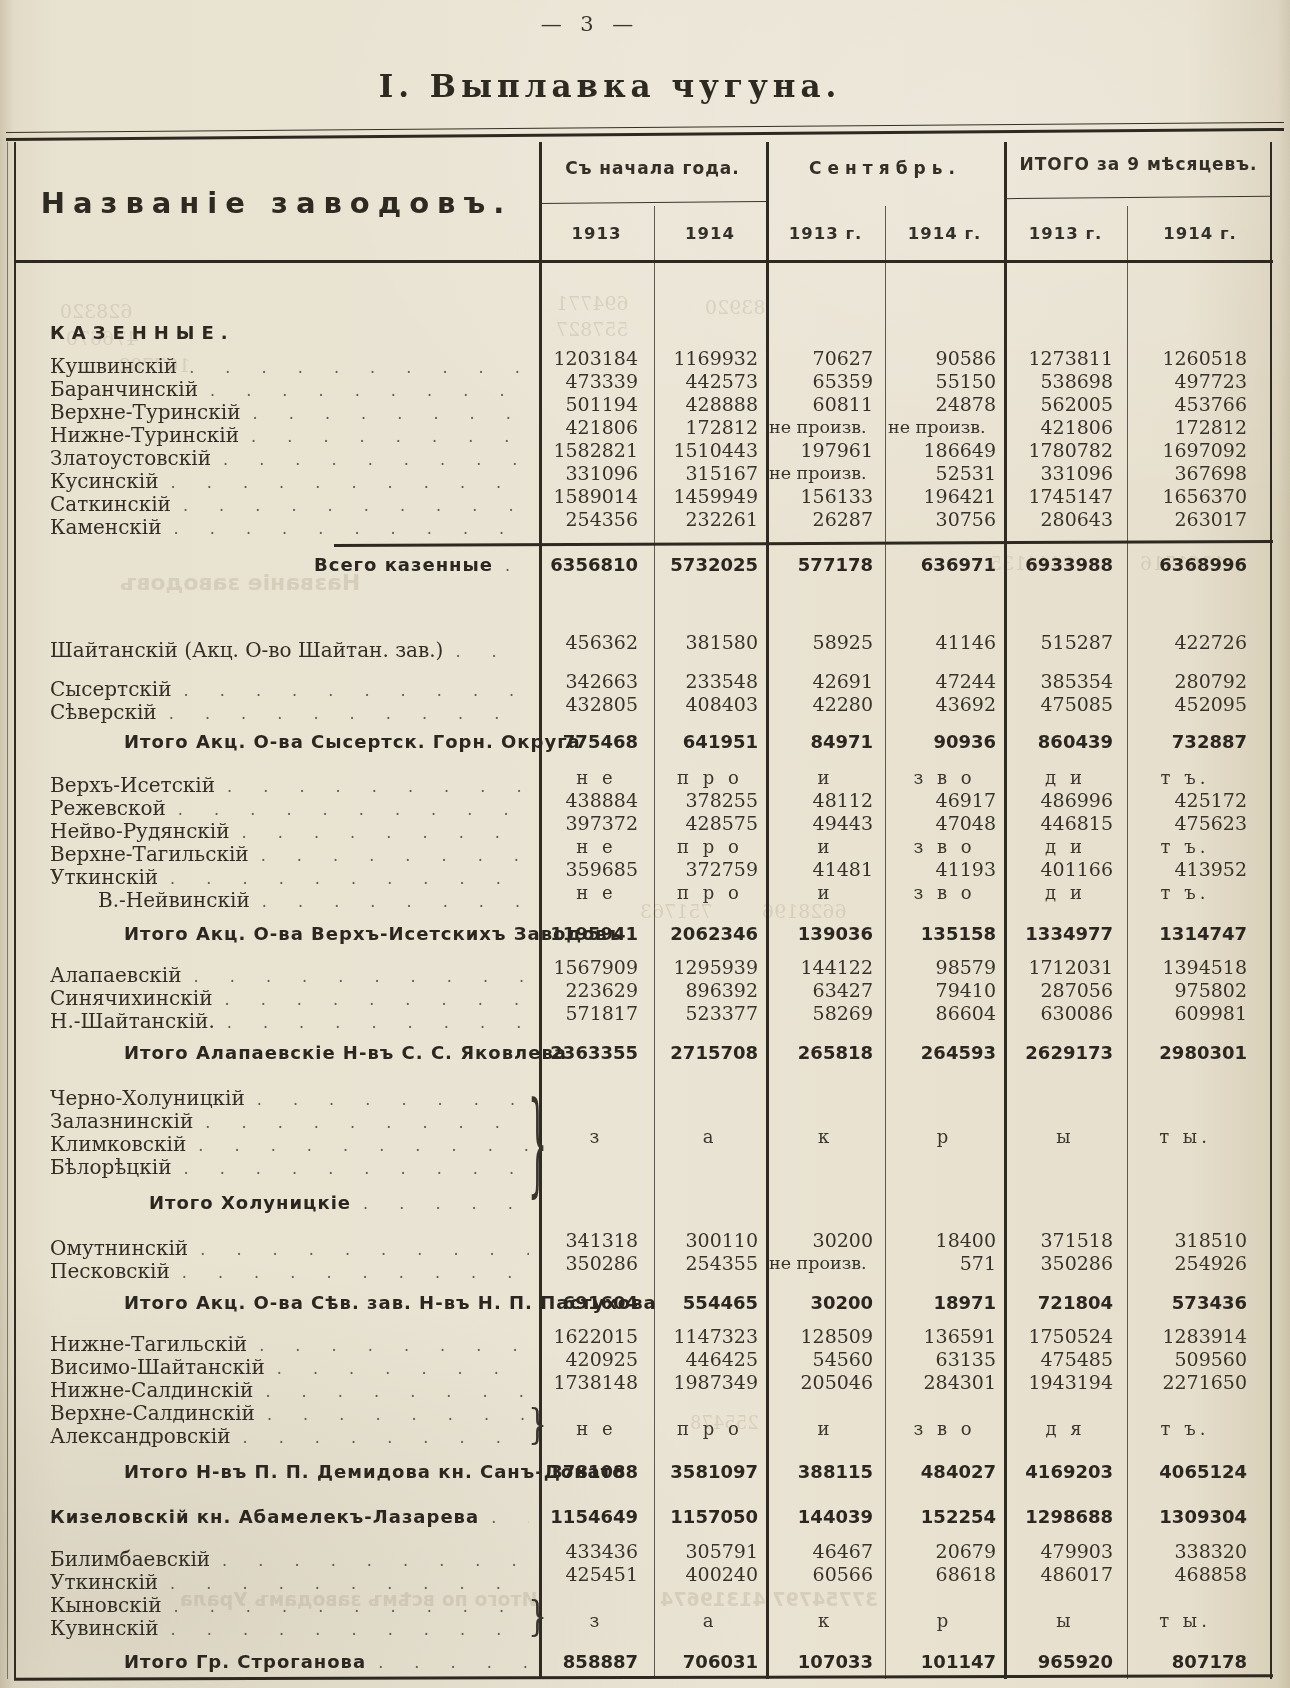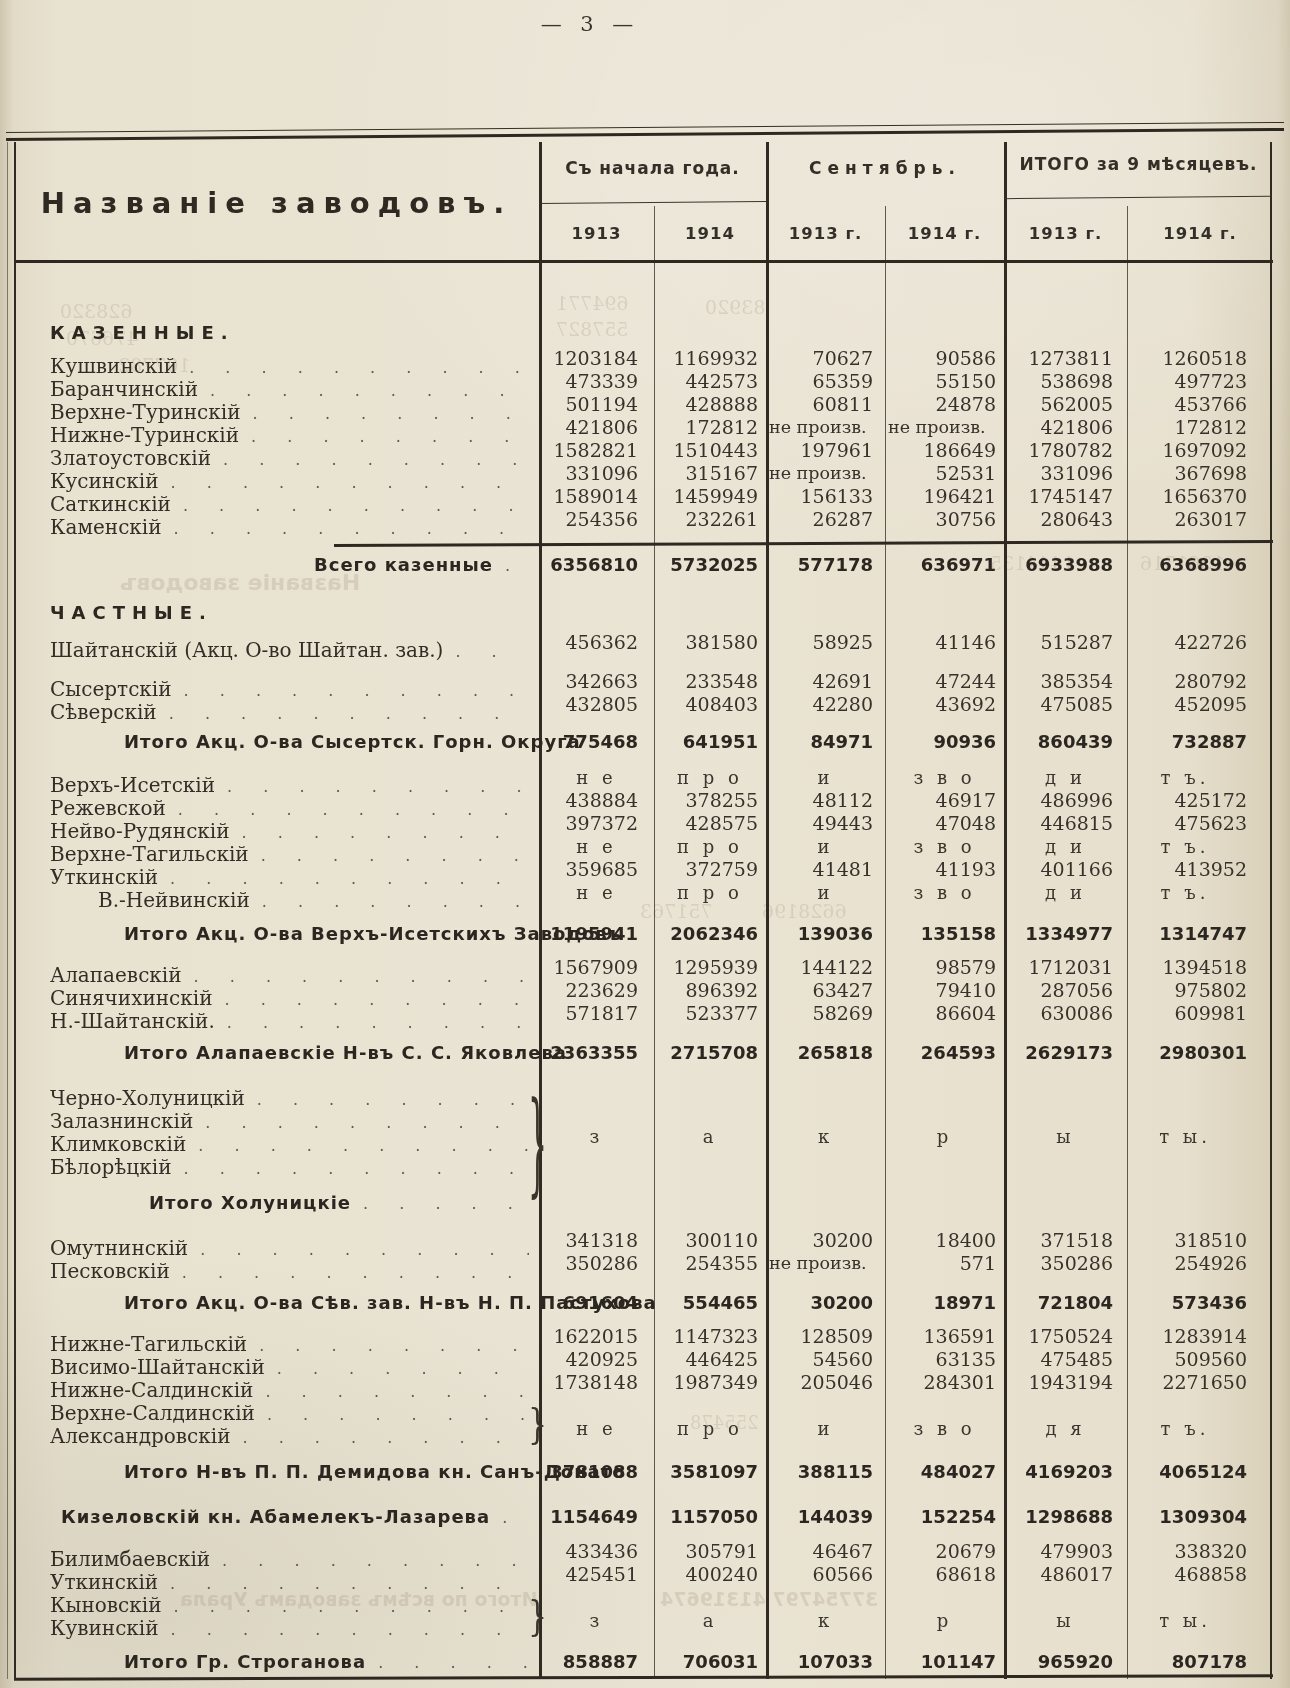--- a/index.html
+++ b/index.html
@@ -54,21 +54,21 @@
   .section .name{}
   .section .lab,{;}
   .section .lab{font-family:"DejaVu Sans","Liberation Sans",sans-serif;font-weight:bold;
     font-size:18px;letter-spacing:7px;color:#2c2820;}
   .total .name{padding-left:110px;}
   .totalmid .name{padding-left:135px;}
   .totalwide .name{padding-left:300px;}
   .total .lab,.totalwide .lab,.totalmid .lab,.plantbold .lab{
     font-family:"DejaVu Sans","Liberation Sans",sans-serif;font-weight:bold;
     font-size:18px;letter-spacing:1px;color:#2b2720;}
-  .plantbold .name{padding-left:36px;margin-left:11px;}
+  .plantbold .name{padding-left:36px;}
   .v{text-align:right;font-size:19px;color:#36322a;}
   .plant .v{position:relative;top:-8px;}
   .total .v,.totalwide .v,.totalmid .v,.plantbold .v{
     font-family:"DejaVu Sans","Liberation Sans",sans-serif;font-weight:bold;
     font-size:18px;color:#2b2720;}
   .c1{padding-right:16px;} .c2{padding-right:8px;} .c3{padding-right:12px;}
   .c4{padding-right:8px;} .c5{padding-right:14px;} .c6{padding-right:26px;}
   .v.note{text-align:left;padding-left:3px;padding-right:0;font-size:17.5px;}
   .v.spread{text-align:center;padding-left:0;padding-right:0;font-size:18px;
     letter-spacing:4px;color:#3b362d;font-family:"DejaVu Serif",serif;font-weight:normal;}
@@ -96,20 +96,21 @@
       <div class="ghost" style="left: 990px; top: 552px; font-size: 19px;">1444135</div>
       <div class="ghost" style="left: 1140px; top: 552px; font-size: 19px;">1361516</div>
       <div class="ghost" style="left: 640px; top: 900px; font-size: 19px;">751763</div>
       <div class="ghost" style="left: 762px; top: 900px; font-size: 19px;">6628196</div>
       <div class="ghost" style="left: 690px; top: 1412px; font-size: 18px;">255478</div>
       <div class="ghost b" style="left: 180px; top: 1588px; font-size: 19px;">Итого по всѣмъ заводамъ Урала</div>
       <div class="ghost b" style="left: 660px; top: 1588px; font-size: 19px;">37754797  41319674</div>
     </div>
 
   <div class="pageno">— 3 —</div>
+  <div class="title">I. Выплавка чугуна.</div>
   <div class="toprule"></div>
 
   <div class="table">
 
     <div class="vline" style="left:-7px;width:1px;opacity:.55;"></div>
     <div class="vline" style="left:0;width:2px;"></div>
     <div class="vline" style="left:525px;width:3px;"></div>
     <div class="vline thin" style="left:640px;"></div>
     <div class="vline" style="left:752px;width:3px;"></div>
     <div class="vline thin" style="left:871px;"></div>
@@ -254,23 +255,20 @@
           </div>
           <div class="cell v c1">6356810</div>
           <div class="cell v c2">5732025</div>
           <div class="cell v c3">577178</div>
           <div class="cell v c4">636971</div>
           <div class="cell v c5">6933988</div>
           <div class="cell v c6">6368996</div>
         </div>
         <div class="spacer" style="height: 22px;"></div>
         <div class="row section">
-          <div class="cell name">
-            <div class="lab" style="white-space: nowrap;">ЧАСТНЫЕ.</div>
-          </div>
           <div class="cell v c1"></div>
           <div class="cell v c2"></div>
           <div class="cell v c3"></div>
           <div class="cell v c4"></div>
           <div class="cell v c5"></div>
           <div class="cell v c6"></div>
         </div>
         <div class="spacer" style="height: 14px;"></div>
         <div class="row plant">
           <div class="cell name">

